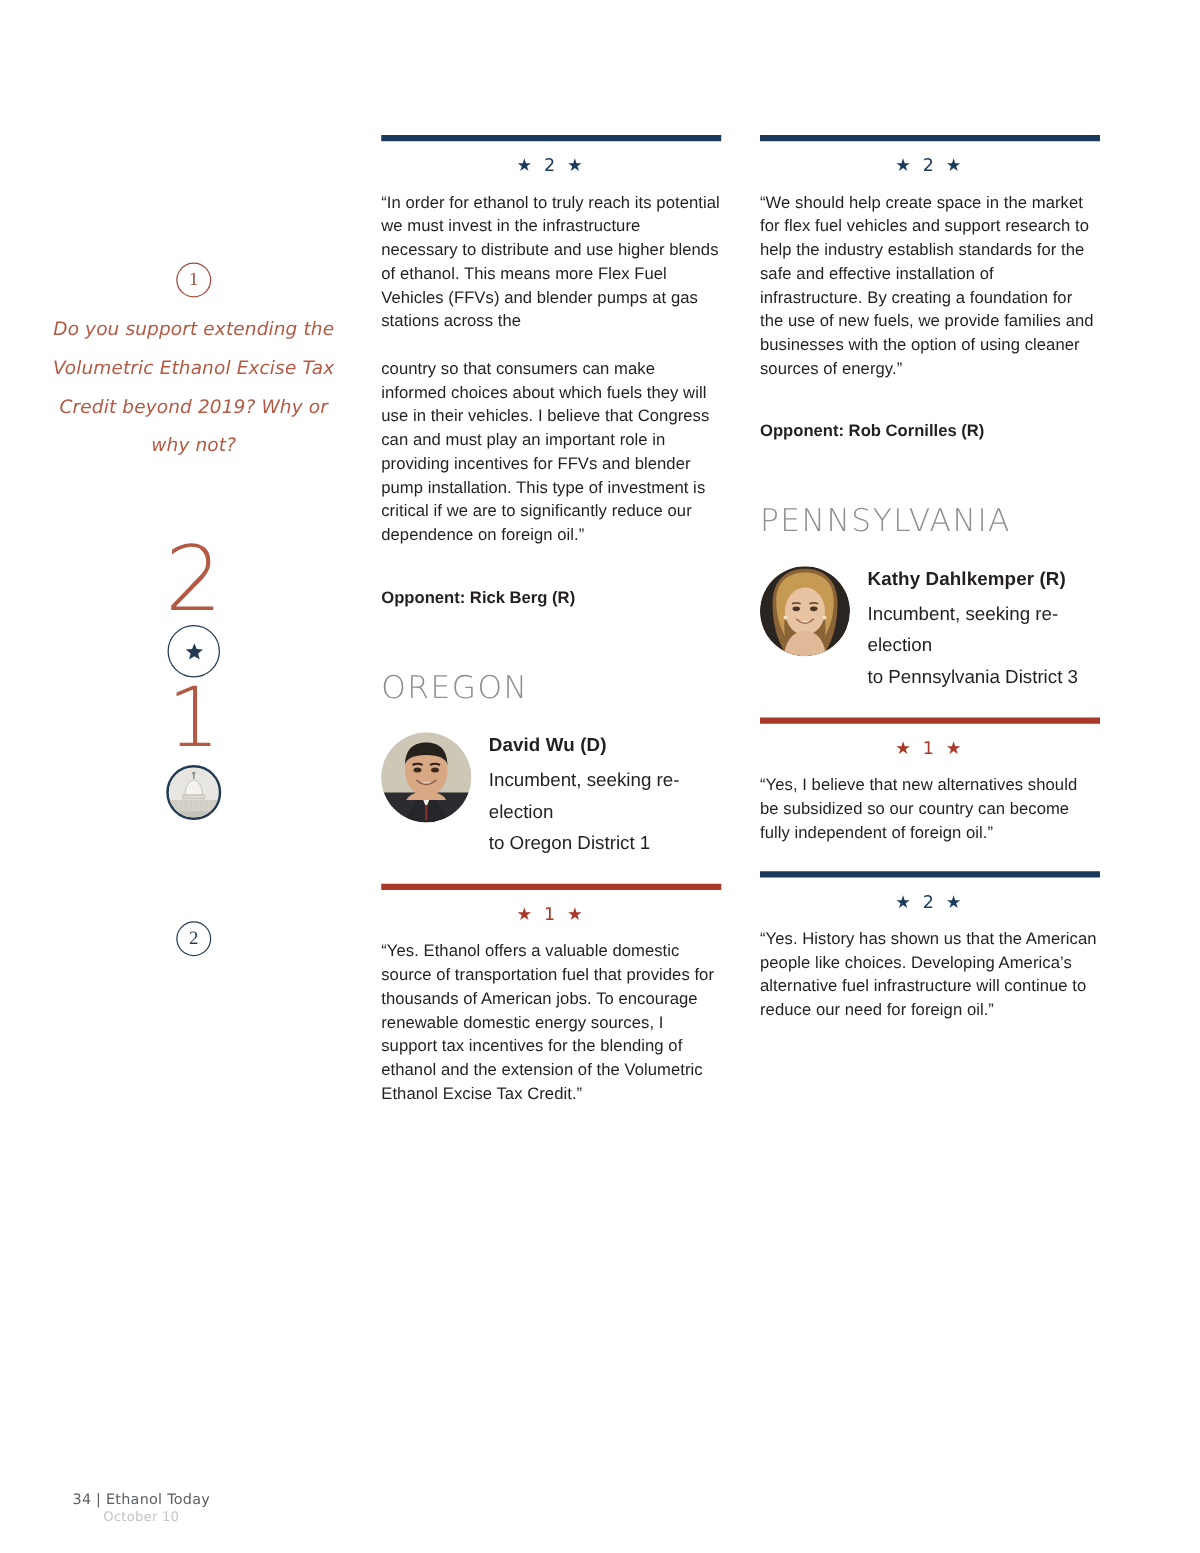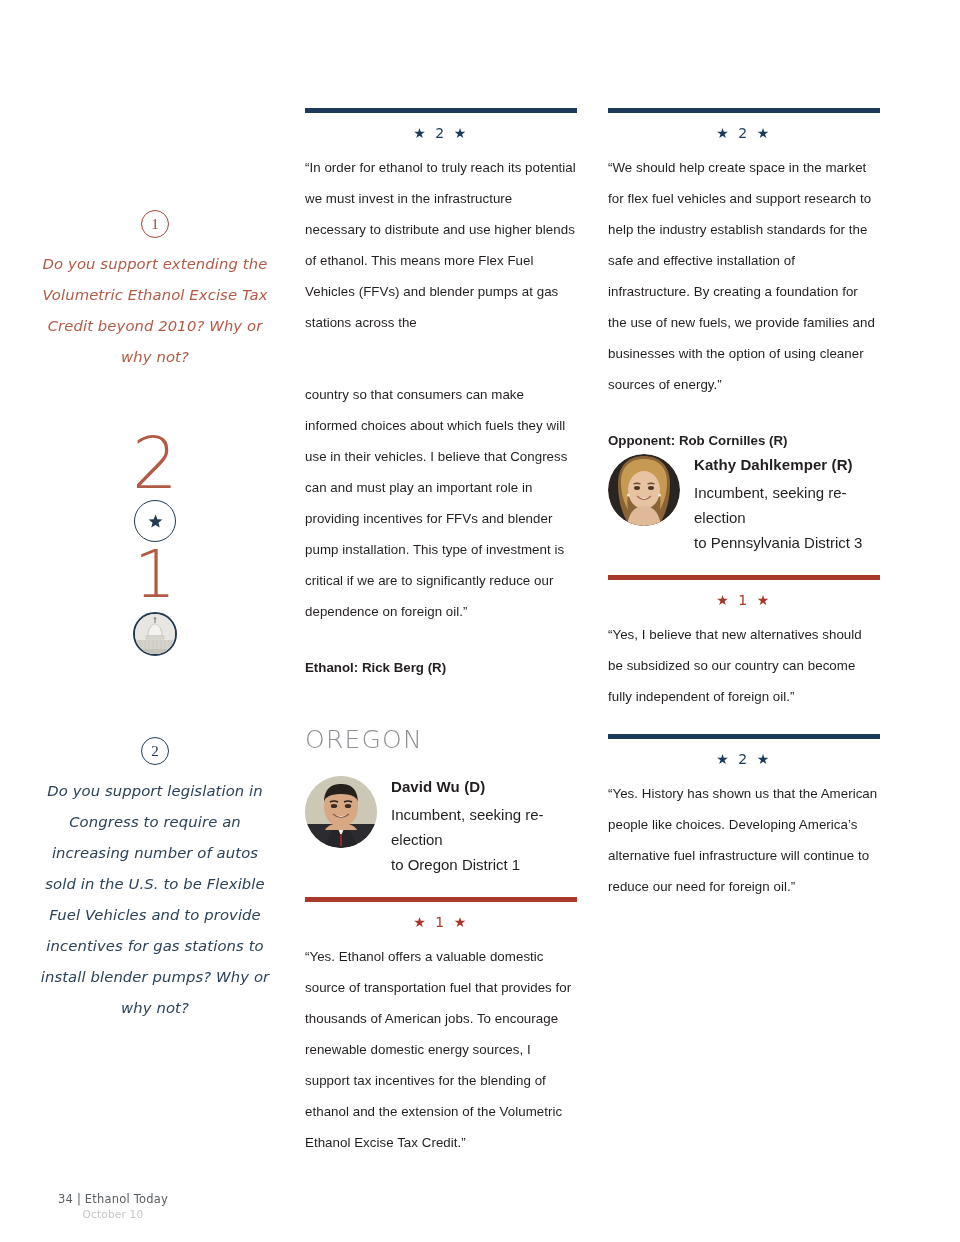--- a/index.html
+++ b/index.html
@@ -116,25 +116,25 @@
     letter-spacing: 2.5px;
     margin: 0 0 11px 0;
     font-family: "DejaVu Sans", sans-serif;
   }
   .qhead.navy { color: #1b3a5c; }
   .qhead.red  { color: #a8392a; }
 
   p.body {
     margin: 0 0 0 0;
     font-size: 13.3px;
-    line-height: 31px;
+    line-height: 19px;
     color: #231f20;
     letter-spacing: .05px;
   }
-  p.body + p.body { margin-top: 41px; }
+  p.body + p.body { margin-top: 19px; }
 
   p.opponent {
     margin: 27px 0 0 0;
     font-size: 13.3px;
     line-height: 27px;
     color: #231f20;
     font-weight: 600;
   }
 
   .state-head {
@@ -196,21 +196,21 @@
     letter-spacing: .2px;
     margin: 2px 0 0 0;
     text-align: center;
   }
 </style>
 </head>
 <body>
 
 <div class="sidebar">
   <div class="q-badge red">1</div>
-  <div class="q-text red">Do you support extending the Volumetric Ethanol Excise Tax Credit beyond 2010? Why or why not?</div>
+  <div class="q-text red">Do you support extending the Volumetric Ethanol Excise Tax Credit beyond 2019? Why or why not?</div>
 </div>
 
 <div class="deco">
   <span class="deco-num">2</span>
 
   <div class="deco-circle">
     <svg width="17" height="17" viewBox="0 0 24 24" aria-hidden="true">
       <path fill="#223b52" d="M12 2.2l2.6 6.6 7.1.4-5.5 4.5 1.8 6.9L12 16.9 6 20.6l1.8-6.9L2.3 9.2l7.1-.4z"></path>
     </svg>
   </div>
@@ -234,30 +234,29 @@
           <rect x="27" y="26" width="2" height="10"></rect>
         <rect x="31" y="26" width="2" height="10"></rect>
       </g>
       <rect x="4" y="35" width="32" height="5" fill="#c6c3ba"></rect>
     </svg>
   </div>
 </div>
 
 <div class="sidebar" style="top:737px;">
   <div class="q-badge navy">2</div>
-  <div class="q-text navy">Do you support legislation in Congress to require an increasing number of autos sold in the U.S. to be Flexible Fuel Vehicles and  to provide incentives for gas stations to install blender pumps? Why or why not?</div>
 </div>
 
 <div class="col col-mid">
 
   <div class="rule navy"></div>
   <div class="qhead navy">★ 2 ★</div>
   <p class="body">“In order for ethanol to truly reach its potential we must invest in the infrastructure necessary to distribute and use higher blends of ethanol. This means more Flex Fuel Vehicles (FFVs) and blender pumps at gas stations across the</p>
   <p class="body">country so that consumers can make informed choices about which fuels they will use in their vehicles. I believe that Congress can and must play an important role in providing incentives for FFVs and blender pump installation. This type of investment is critical if we are to significantly reduce our dependence on foreign oil.”</p>
-  <p class="opponent">Ethanol: Rick Berg (R)</p>
+  <p class="opponent">Opponent: Rick Berg (R)</p>
 
   <h2 class="state-head">OREGON</h2>
 
   <div class="cand">
     <div class="cand-photo">
       <svg width="72" height="72" viewBox="0 0 72 72" aria-hidden="true">
         <defs>
             <clipPath id="cp1">
               <circle cx="36" cy="36" r="36"></circle>
             </clipPath>
@@ -292,20 +291,21 @@
   <p class="body">“Yes. Ethanol offers a valuable domestic source of transportation fuel that provides for thousands of American jobs. To encourage renewable domestic energy sources, I support tax incentives for the blending of ethanol and the extension of the Volumetric Ethanol Excise Tax Credit.”</p>
 </div>
 
 <div class="col col-right">
 
   <div class="rule navy"></div>
   <div class="qhead navy">★ 2 ★</div>
   <p class="body">“We should help create space in the market for flex fuel vehicles and support research to help the industry establish standards for the safe and effective installation of infrastructure. By creating a foundation for the use of new fuels, we provide families and businesses with the option of using cleaner sources of energy.”</p>
   <p class="opponent">Opponent: Rob Cornilles (R)</p>
 
+  <h2 class="state-head">PENNSYLVANIA</h2>
 
   <div class="cand">
     <div class="cand-photo">
       <svg width="72" height="72" viewBox="0 0 72 72" aria-hidden="true">
         <defs>
             <clipPath id="cp2">
               <circle cx="36" cy="36" r="36"></circle>
             </clipPath>
           </defs>
         <g clip-path="url(#cp2)">

